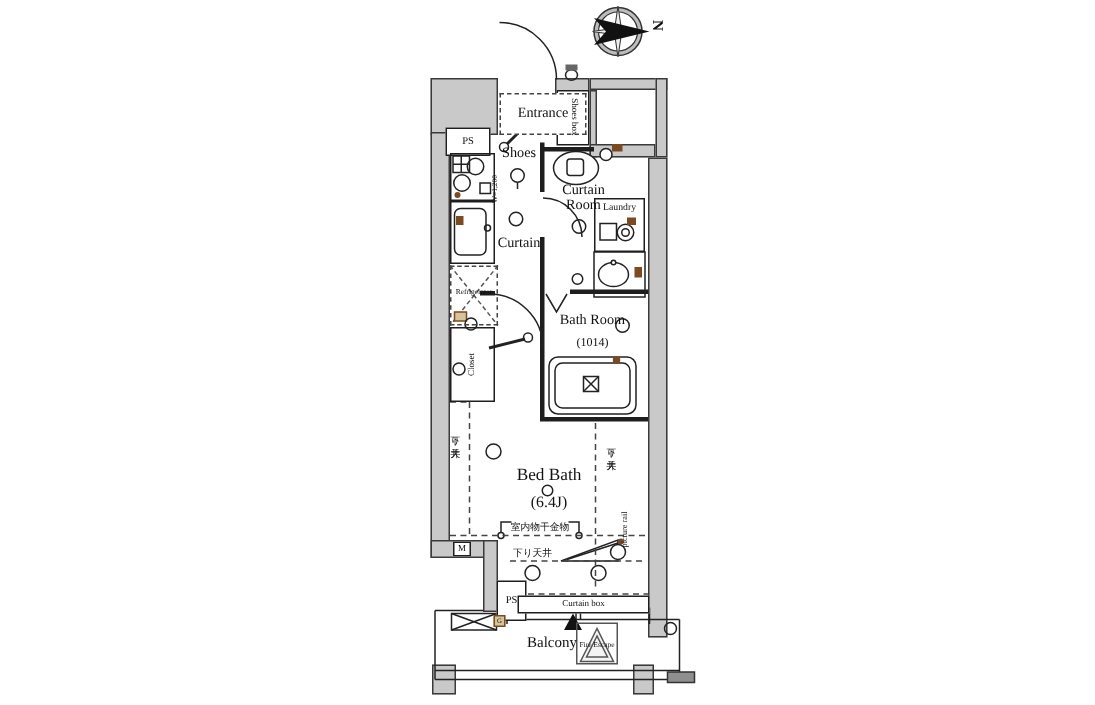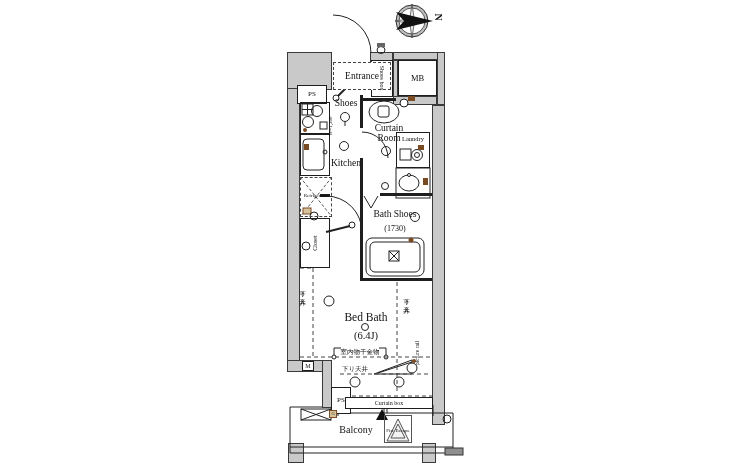--- a/index.html
+++ b/index.html
@@ -196,23 +196,20 @@
 
     <g stroke="#222" fill="none">
       <circle cx="447" cy="419" r="4"></circle>
     </g>
   </svg>
 
   <div class="box" style="left:297px;top:85px;width:30px;height:19px;font-size:7px">
     <span>PS</span>
   </div>
 
-  <div class="box" style="left:398px;top:60px;width:39px;height:36px;font-size:8.5px">
-    <span>MB</span>
-  </div>
 
   <div class="box" style="left:371px;top:60px;width:22px;height:37px"></div>
 
   <div class="dashedbox" style="left:333px;top:62px;width:58px;height:28px"></div>
   <div class="lbl" style="left:362px;top:76px;font-size:9.5px">Entrance</div>
 
   <div class="box" style="left:300px;top:102px;width:30px;height:32px;background:none"></div>
   <div class="box" style="left:300px;top:134px;width:30px;height:42px;background:none"></div>
   <div class="dashedbox" style="left:300px;top:177px;width:32px;height:40px;background:none"></div>
   <div class="box" style="left:300px;top:218px;width:30px;height:50px;background:none"></div>
@@ -233,27 +230,27 @@
   </div>
 
   <div class="box" style="left:384px;top:415px;width:28px;height:28px;background:none;border-color:#555"></div>
   <div class="lbl wrap" style="left:398px;top:431px;width:26px;font-size:5px">Fire Escape</div>
 
   <div class="box" style="left:329px;top:410px;width:8px;height:8px;font-size:4.5px;background:#d8c49a;border-color:#7a4a22">
     <span>G</span>
   </div>
 
   <div class="lbl" style="left:346px;top:103px;font-size:9.5px">Shoes</div>
-  <div class="lbl" style="left:346px;top:163px;font-size:9.5px">Kitchen</div>
+  <div class="lbl" style="left:346px;top:163px;font-size:9.5px">Curtain</div>
   <div class="lbl wrap" style="left:389px;top:133px;width:50px;font-size:9.5px">Curtain Room</div>
-  <div class="lbl wrap" style="left:395px;top:214px;width:44px;font-size:9.5px">Bath Shoes</div>
-  <div class="lbl" style="left:395px;top:229px;font-size:8px">(1730)</div>
+  <div class="lbl wrap" style="left:395px;top:214px;width:44px;font-size:9.5px">Bath Room</div>
+  <div class="lbl" style="left:395px;top:229px;font-size:8px">(1014)</div>
   <div class="lbl" style="left:366px;top:317px;font-size:11.5px">Bed Bath</div>
   <div class="lbl" style="left:366px;top:336px;font-size:10.5px">(6.4J)</div>
-  <div class="lbl" style="left:356px;top:429px;font-size:10px">Balcony</div>
+  <div class="lbl" style="left:368px;top:429px;font-size:10px">Balcony</div>
 
   <div class="lbl vccw" style="left:315px;top:243px;font-size:6px">Closet</div>
   <div class="lbl vcw" style="left:382px;top:78px;font-size:6px">Shoes box</div>
   <div class="lbl" style="left:316px;top:196px;font-size:5px">Refrigerator</div>
   <div class="lbl vccw" style="left:331px;top:126px;font-size:5px">W=1,200</div>
   <div class="lbl vccw" style="left:417px;top:353px;font-size:5.5px">picture rail</div>
 
   <div class="vjp" style="left:299px;top:286px;font-size:6.5px">下り天井</div>
   <div class="vjp" style="left:403px;top:294px;font-size:6.5px">下り天井</div>
   <div class="lbl" style="left:355px;top:369px;font-size:6.5px">下り天井</div>

